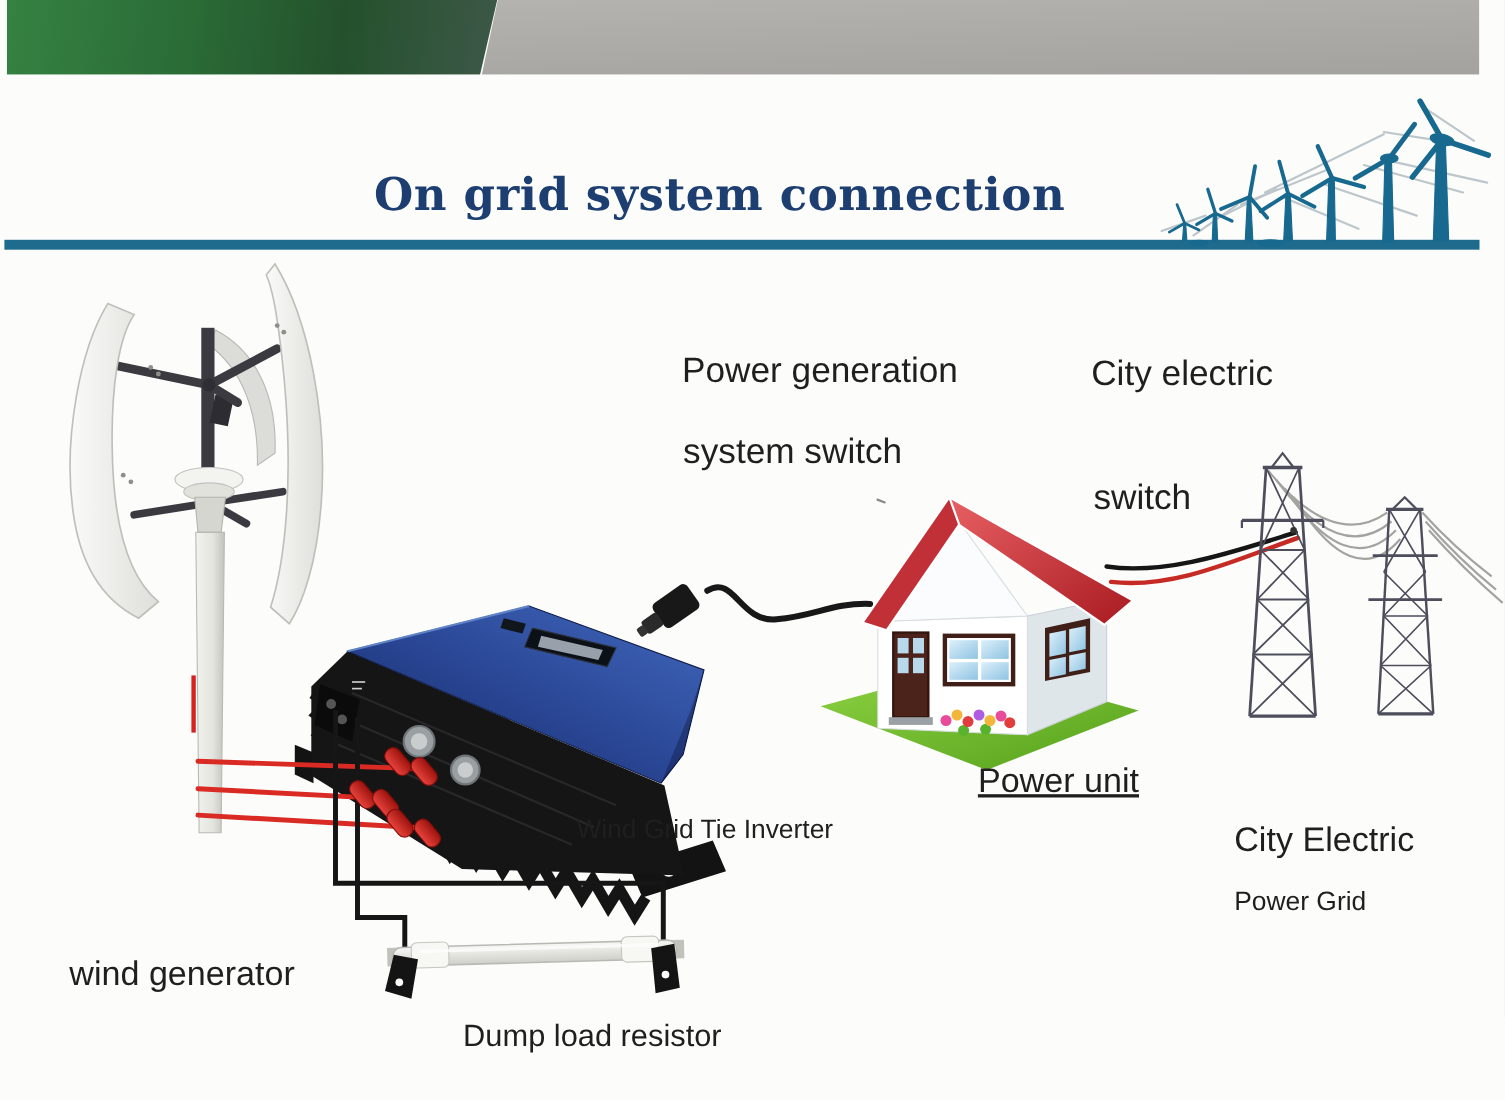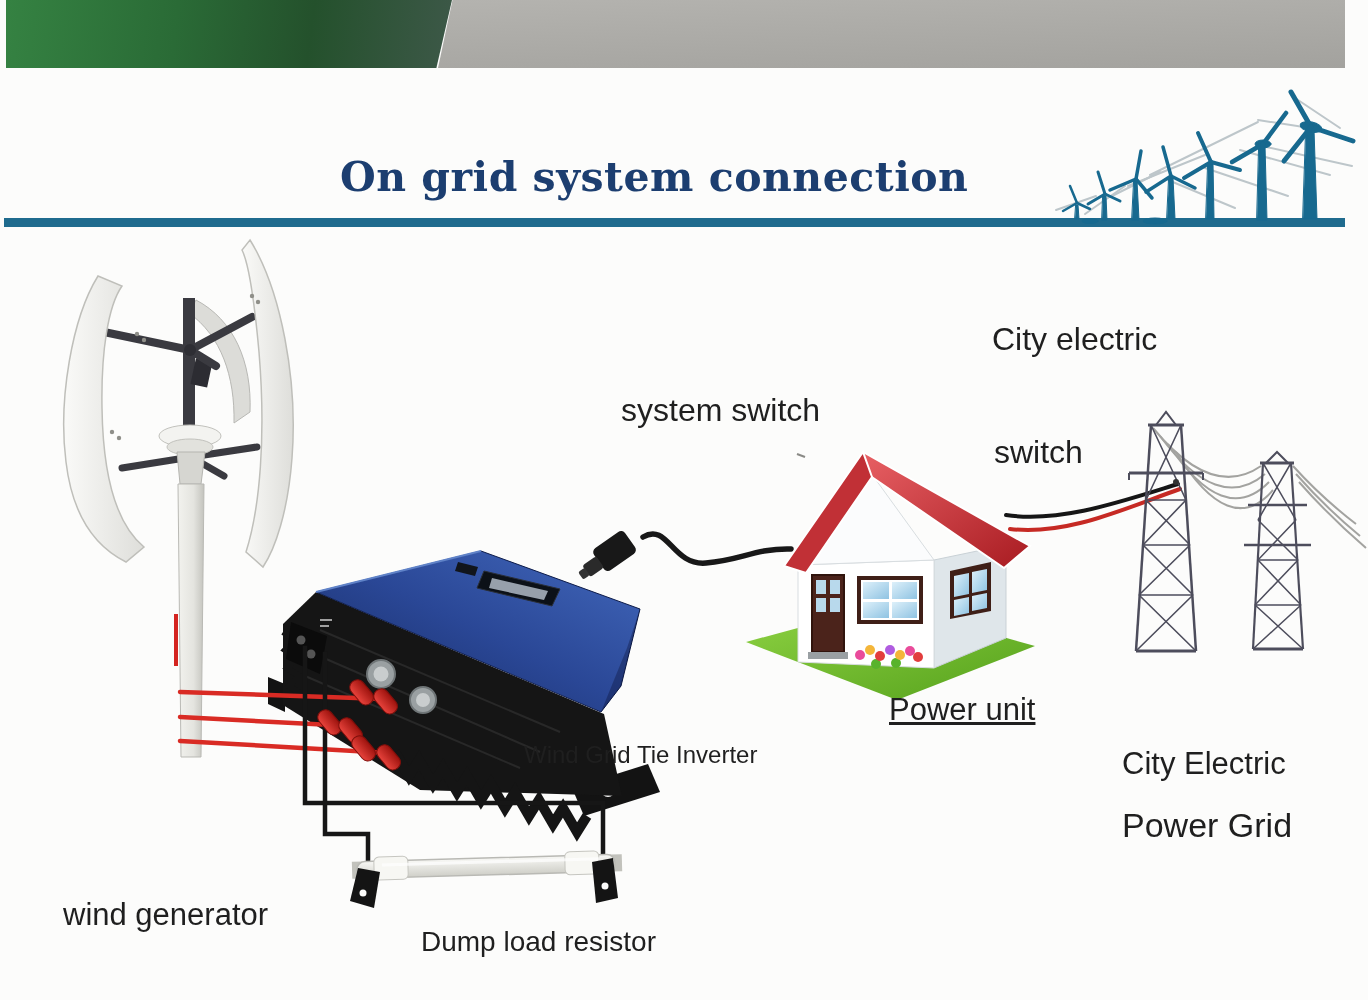--- a/index.html
+++ b/index.html
@@ -15,22 +15,22 @@
     font-weight:bold;font-size:41px;color:#1c3e70;letter-spacing:.5px;white-space:nowrap;}
   #rule{position:absolute;left:4px;top:218px;width:1341px;height:9px;background:#1f6b8e;}
   .lbl{position:absolute;color:#1f1f1f;white-space:nowrap;}
   #lbl-pg1{left:620px;top:318px;font-size:32px;}
   #lbl-pg2{left:621px;top:392px;font-size:32px;}
   #lbl-ce1{left:992px;top:321px;font-size:32px;}
   #lbl-ce2{left:994px;top:395px;font-size:32px;margin-top:39px;}
   #lbl-pu {left:889px;top:692px;font-size:31px;text-decoration:underline;}
   #lbl-inv{left:524px;top:741px;font-size:24px;}
   #lbl-cg1{left:1122px;top:746px;font-size:31px;}
-  #lbl-cg2{left:1122px;top:806px;font-size:34px;}
-  #lbl-wg {left:63px;top:867px;font-size:31px;margin-top:30px;}
+  #lbl-cg2{left:1122px;top:806px;font-size:24px;}
+  #lbl-wg {left:63px;top:867px;font-size:31px;}
   #lbl-dl {left:421px;top:926px;font-size:28px;}
   #art{position:absolute;left:0;top:0;width:1368px;height:1000px;}
 </style>
 </head>
 <body>
 
 <div id="canvas">
 
   <div id="band-green"></div>
   <div id="band-gray"></div>
@@ -344,20 +344,21 @@
       <line x1="382" y1="862" x2="600" y2="862" stroke="#ffffff" stroke-width="3" opacity=".7"></line>
     </g>
     <g>
       <polygon points="358,868 380,872 374,908 350,901" fill="#141414"></polygon>
       <circle cx="363" cy="893" r="3.5" fill="#fcfcfb"></circle>
       <polygon points="592,862 613,858 618,898 596,903" fill="#141414"></polygon>
       <circle cx="605" cy="886" r="3.5" fill="#fcfcfb"></circle>
     </g>
   </svg>
 
+  <div class="lbl" id="lbl-pg1">Power generation</div>
   <div class="lbl" id="lbl-pg2">system switch</div>
   <div class="lbl" id="lbl-ce1">City electric</div>
   <div class="lbl" id="lbl-ce2">switch</div>
   <div class="lbl" id="lbl-pu">Power unit</div>
   <div class="lbl" id="lbl-inv">Wind Grid Tie Inverter</div>
   <div class="lbl" id="lbl-cg1">City Electric</div>
   <div class="lbl" id="lbl-cg2">Power Grid</div>
   <div class="lbl" id="lbl-wg">wind generator</div>
   <div class="lbl" id="lbl-dl">Dump load resistor</div>
 

